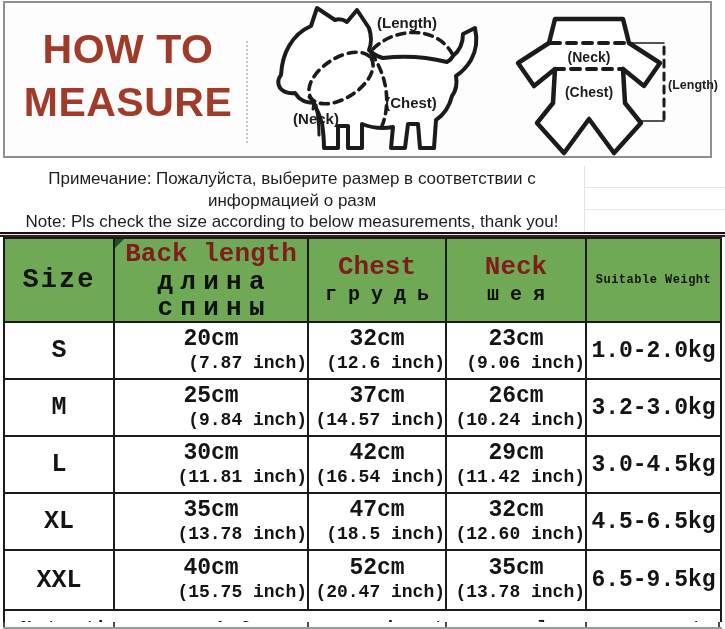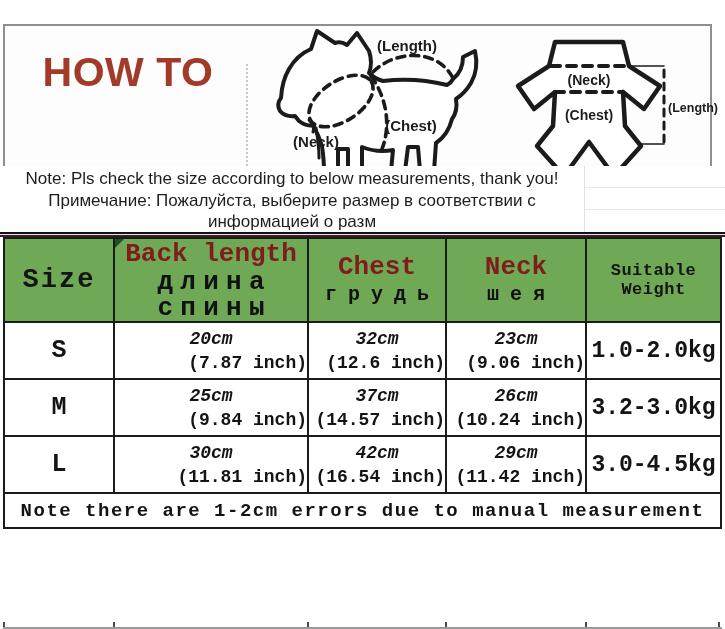--- a/index.html
+++ b/index.html
@@ -4,21 +4,21 @@
 <style>
   html,body{margin:0;padding:0;}
   body{
     width:725px;height:629px;background:#ffffff;overflow:hidden;
     font-family:"Liberation Sans", sans-serif;position:relative;
   }
   .canvas{position:absolute;left:0;top:0;width:725px;height:629px;background:#ffffff;}
 
   
   .measure-box{
-    position:absolute;left:3px;top:24px;width:705px;height:153px;
+    position:absolute;left:3px;top:1px;width:705px;height:153px;
     border:2px solid #8f8f8f;background:#fdfdfd;
   }
   .panel-title{
     position:absolute;left:8px;top:20px;width:230px;text-align:center;
     color:#a23a2a;font-weight:bold;font-size:41px;line-height:53px;letter-spacing:0.5px;
   }
   .dotted-divider{
     position:absolute;left:241px;top:38px;height:102px;width:0;
     border-left:2px dotted #c8c8c8;
   }
@@ -54,44 +54,45 @@
   }
   tr.hdr{height:62px;}
   tr.r{height:57px;}
   tr.r-last{height:60px;}
   tr.foot{height:35px;}
   th{background:#6fa955;position:relative;font-weight:bold;}
   .h-size{font-size:27px;letter-spacing:2px;}
   .h-en{font-size:26px;color:#7f1d1d;line-height:30px;}
   .h-ru{font-size:26px;color:#111;line-height:26px;letter-spacing:0.28em;padding-left:0.28em;}
   .h-ru.wide{font-size:20px;letter-spacing:0.55em;padding-left:0.55em;}
-  .h-weight{font-size:17px;letter-spacing:0.5px;}
+  .h-weight{font-size:12px;letter-spacing:0.5px;}
   .corner-tri{
     position:absolute;left:0;top:0;width:0;height:0;
     border-top:9px solid #1e5128;border-right:9px solid transparent;
   }
   .sz{font-size:25px;}
-  .cm{font-size:18px;line-height:24px;font-style:italic;}
+  .cm{font-size:23px;line-height:24px;}
   .inch{font-size:18px;line-height:24px;text-align:right;}
   .wt{font-size:23px;}
   .footer-note{font-size:19px;letter-spacing:1.5px;}
 
   
   .bottom-strip{position:absolute;left:3px;top:622px;width:719px;height:7px;}
   .bottom-strip .stub{position:absolute;top:0;width:2px;height:5px;background:#4a4a4a;}
   .bottom-strip .hline{position:absolute;left:0;bottom:0;width:719px;height:2px;background:#9a9a9a;}
 </style>
 </head>
 <body>
 
 <div class="canvas">
 
   <div class="measure-box">
     <div class="panel-title">
       <div>HOW TO</div>
+      <div>MEASURE</div>
     </div>
 
     <div class="dotted-divider"></div>
 
     <svg class="diag" style="left:250px;width:250px;height:150px;" viewBox="0 0 250 150">
       <path d="M26,70 Q21,76 25,83 Q30,89 40,88 L44,93 Q52,99 58,97 Q64,108 67,118 Q69,132 69,143 L83,143 L83,121 L93,121 L93,143 L107,143 L107,119 Q122,125 138,122 L136,143 L150,143 L153,119 L163,119 L165,143 L179,143 L181,115 Q193,107 197,91 Q203,83 201,71 Q210,65 216,55 Q224,41 220,23 L208,29 Q208,43 198,51 Q196,55 192,57 Q160,49 128,53 Q120,51 114,45 Q118,35 114,23 L102,5 L92,17 Q86,13 80,15 L62,3 L56,21 Q42,27 34,41 Q27,53 26,70 Z" fill="#ffffff" stroke="#1b1b1b" stroke-width="4" stroke-linejoin="round" stroke-linecap="round"></path>
       <path d="M54,92 Q60,97 58,104 M61,100 C63,112 64,120 64,130" fill="none" stroke="#1b1b1b" stroke-width="3" stroke-linecap="round"></path>
       <g fill="none" stroke="#1b1b1b" stroke-width="3.6" stroke-dasharray="8 6" stroke-linecap="round">
         <ellipse cx="86" cy="73" rx="36" ry="20" transform="rotate(-33 86 73)"></ellipse>
         <path d="M116,48 C132,70 136,98 127,121"></path>
@@ -112,22 +113,22 @@
         <path d="M131,116 L154,116" stroke-width="1.6"></path>
       </g>
       <text x="79" y="57" font-size="14" text-anchor="middle">(Neck)</text>
       <text x="79" y="92" font-size="14" text-anchor="middle">(Chest)</text>
       <text x="158" y="84" font-size="12.5" text-anchor="start">(Length)</text>
     </svg>
   </div>
 
   <div class="note-section">
     <div class="note-text">
+      <div>Примечание: Пожалуйста, выберите размер в соответствии с информацией о разм</div>
       <div>Note: Pls check the size according to below measurements, thank you!</div>
-      <div>Примечание: Пожалуйста, выберите размер в соответствии с информацией о разм</div>
       <div>ере, спасибо!</div>
     </div>
     <div class="note-side">
       <div class="cellline"></div>
       <div class="cellline"></div>
     </div>
   </div>
 
   <div class="band">
     <div class="b1"></div>
@@ -209,20 +210,52 @@
           <td>
               <div class="cm">42cm</div>
               <div class="inch">(16.54 inch)</div>
             </td>
           <td>
               <div class="cm">29cm</div>
               <div class="inch">(11.42 inch)</div>
             </td>
           <td class="wt">3.0-4.5kg</td>
         </tr>
+        <tr class="r">
+          <td class="sz">XL</td>
+          <td>
+              <div class="cm">35cm</div>
+              <div class="inch">(13.78 inch)</div>
+            </td>
+          <td>
+              <div class="cm">47cm</div>
+              <div class="inch">(18.5 inch)</div>
+            </td>
+          <td>
+              <div class="cm">32cm</div>
+              <div class="inch">(12.60 inch)</div>
+            </td>
+          <td class="wt">4.5-6.5kg</td>
+        </tr>
+        <tr class="r-last">
+          <td class="sz">XXL</td>
+          <td>
+              <div class="cm">40cm</div>
+              <div class="inch">(15.75 inch)</div>
+            </td>
+          <td>
+              <div class="cm">52cm</div>
+              <div class="inch">(20.47 inch)</div>
+            </td>
+          <td>
+              <div class="cm">35cm</div>
+              <div class="inch">(13.78 inch)</div>
+            </td>
+          <td class="wt">6.5-9.5kg</td>
+        </tr>
         <tr class="foot">
           <td colspan="5" class="footer-note">Note there are 1-2cm errors due to manual measurement</td>
         </tr>
       </tbody>
     </table>
   </div>
 
   <div class="bottom-strip">
     <div class="stub" style="left:0;"></div>
     <div class="stub" style="left:110px;"></div>

